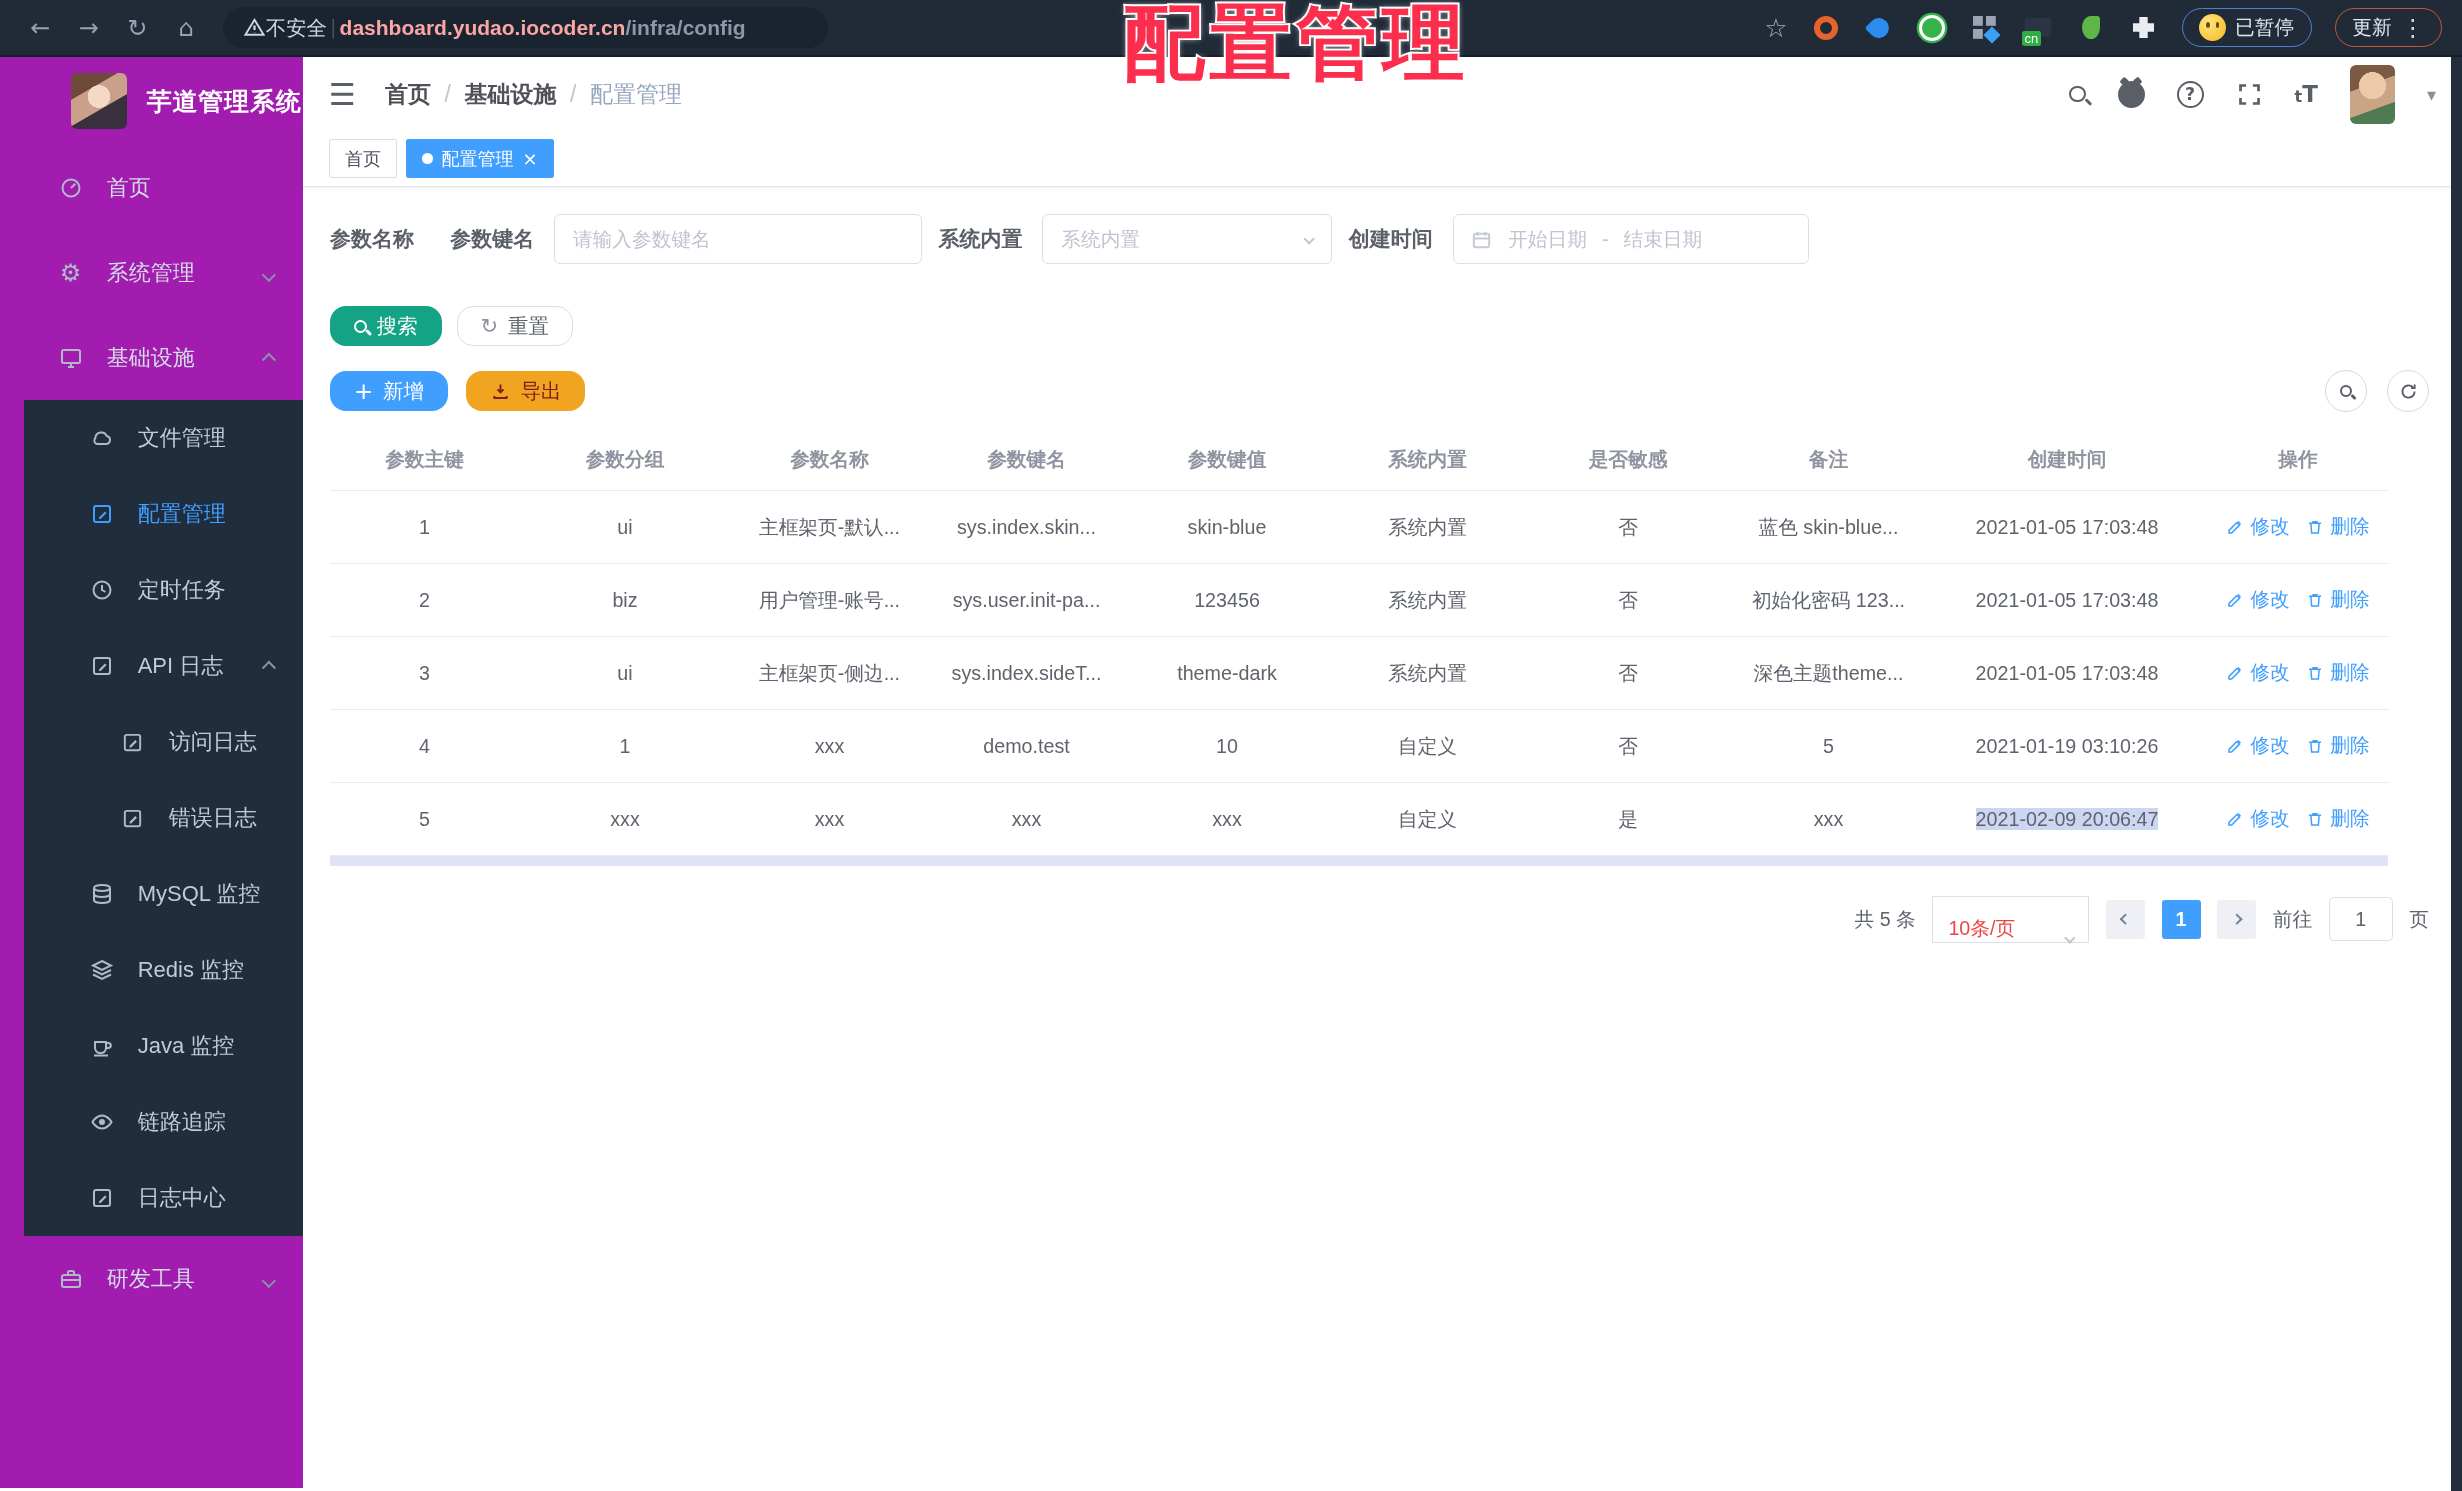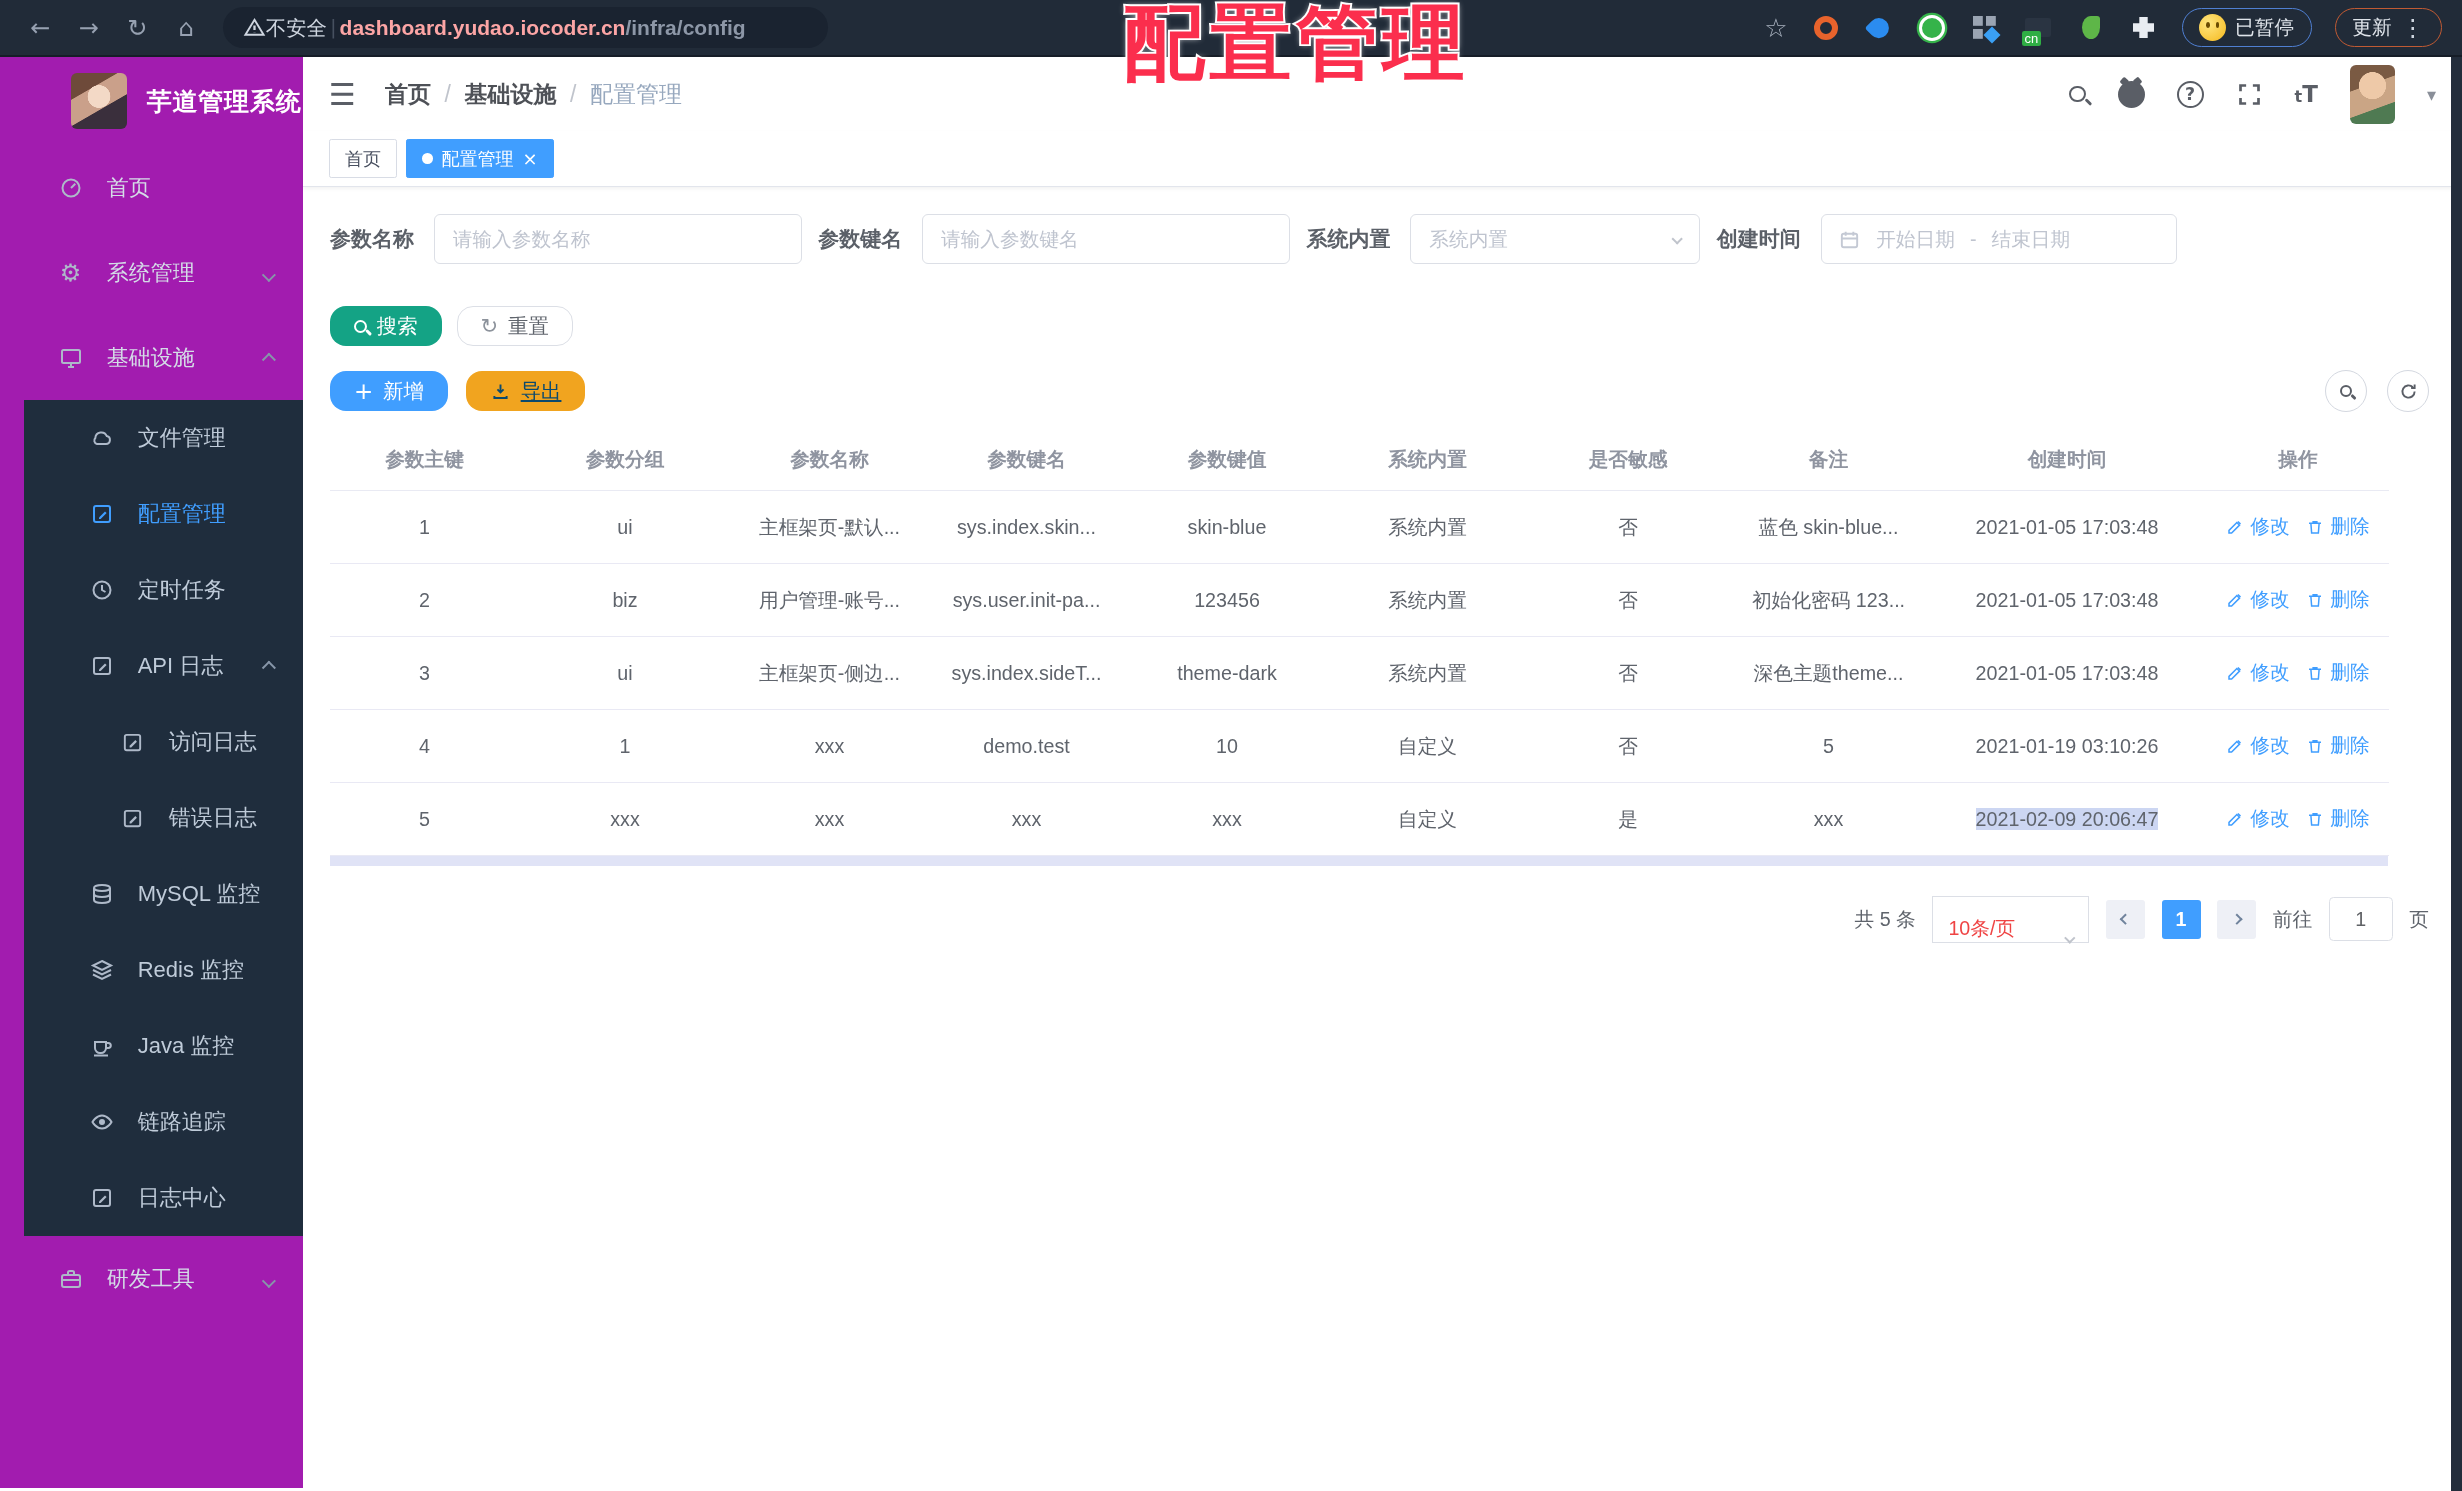--- a/index.html
+++ b/index.html
@@ -108,21 +108,21 @@
   .btn-row1 { margin-top:42px; display:flex; gap:15px; }
   .btn-row2 { margin-top:24px; display:flex; gap:18px; align-items:center; }
   .btn { height:40px; border-radius:16px; border:0.8px solid transparent; display:inline-flex; align-items:center; justify-content:center; gap:9.8px; font-size:20.4px; padding:0 23px; cursor:pointer; font-family:inherit; }
   .btn-search { background:#14a385; color:#fff; }
   .btn-search .ic-search { width:13px; height:13px; border-width:2.3px; }
   .btn-search .ic-search::after { height:6.8px; right:-5.3px; bottom:-5.3px; }
   .btn-reset { background:#fff; border-color:#dcdfe6; color:#5f646c; }
   .btn-reset .glyph { color:#8d939c; font-size:21px; }
   .btn-add { background:#409eff; color:#fff; }
   .btn-add .plus { font-size:23px; font-weight:400; line-height:1; }
-  .btn-export { background:#f1a41f; color:#0c4a6e;text-decoration:underline; }
+  .btn-export { background:#f1a41f; color:#7f1d1d; }
   .tool-circles { margin-left:auto; display:flex; gap:19.7px; }
   .circ { width:42px; height:42px; border-radius:50%; border:0.8px solid #d4d8e0; background:#fff; color:#5a5e66; display:flex; align-items:center; justify-content:center; cursor:pointer; }
   .circ .ic-search { width:12px; height:12px; border-width:2.3px; }
   .circ .ic-search::after { height:6px; right:-4.5px; bottom:-4.5px; }
 
   
   table { margin-top:16.6px; width:2058px; border-collapse:collapse; table-layout:fixed; }
   th { height:62px; font-size:19.7px; font-weight:600; color:#8f94a0; text-align:center; border-bottom:0.8px solid #e9eaf3; }
   td { height:73px; font-size:19.7px; color:#5f646c; text-align:center; border-bottom:0.8px solid #e9e9f4; }
   .op-link { color:#409eff; display:inline-flex; align-items:center; gap:6px; margin:0 8.3px; text-decoration:none; cursor:pointer; }
@@ -386,21 +386,20 @@
           <span class="dot"></span>
           <span>配置管理</span>
           <span class="close glyph">×</span>
         </span>
       </div>
 
       <div class="content">
 
         <div class="filter-row">
           <span class="flabel">参数名称</span>
-          <input class="inp w-input" placeholder="请输入参数名称" style="">
           <span class="flabel fgap">参数键名</span>
           <input class="inp w-input" placeholder="请输入参数键名" style="">
           <span class="flabel fgap">系统内置</span>
           <span class="select">
             <span>系统内置</span>
             <span class="chev down"></span>
           </span>
           <span class="flabel fgap">创建时间</span>
           <span class="daterange">
             <span class="cal">

